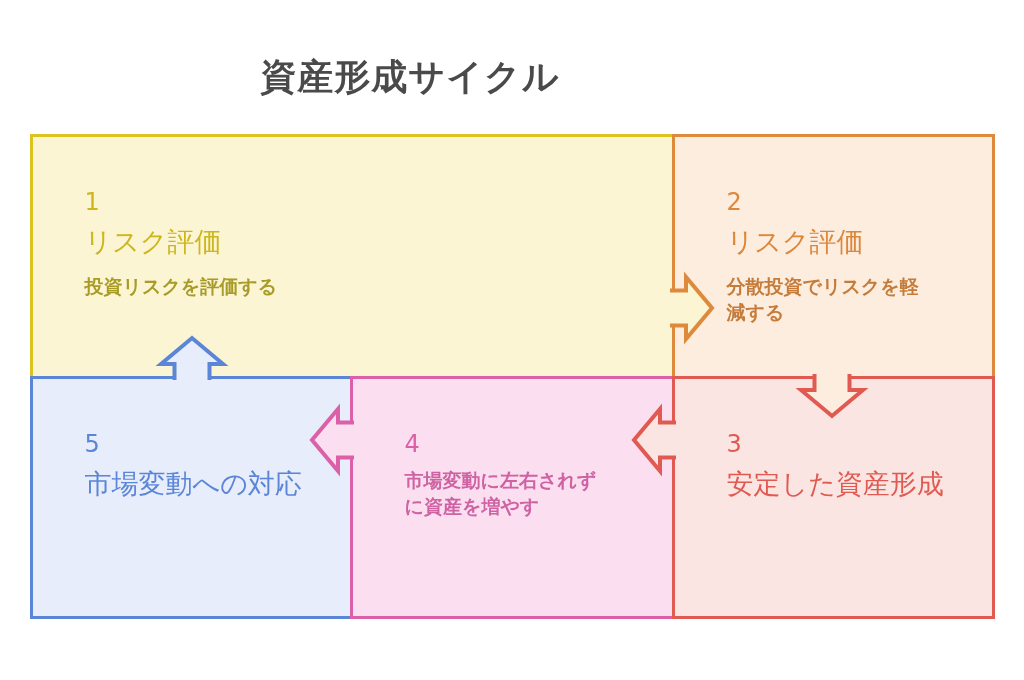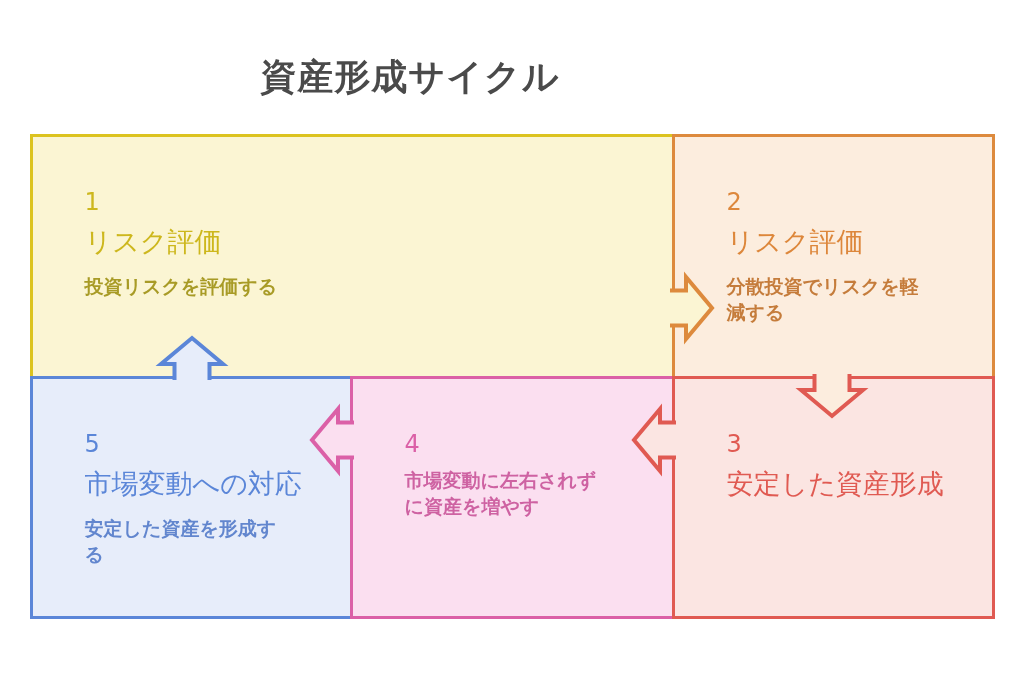--- a/index.html
+++ b/index.html
@@ -70,21 +70,20 @@
     </div>
 
     <div class="block b4" style="--bg: #FBDFF0; --border: #DB60A7; --num: #DB60A7; --title: #DB60A7; --desc: #CE62A2;">
       <div class="num">4</div>
       <div class="bdesc">市場変動に左右されずに資産を増やす</div>
     </div>
 
     <div class="block b5" style="--bg: #E7EDFA; --border: #5B86D8; --num: #5B86D8; --title: #5B86D8; --desc: #6286CE;">
       <div class="num">5</div>
       <div class="btitle">市場変動への対応</div>
-      <div class="bdesc">安定した資産を形成する</div>
     </div>
 
     <svg class="arrows" viewBox="0 0 962 482" xmlns="http://www.w3.org/2000/svg">
       <path transform="translate(642,173)" d="M -3 -17.5 L 13 -17.5 L 13 -31 L 39 0 L 13 31 L 13 17.5 L -3 17.5" stroke-width="4" stroke-linejoin="miter" fill="#FBF5D3" stroke="#DD8A3D"></path>
       <path transform="translate(801,242) rotate(90)" d="M -3 -17.5 L 13 -17.5 L 13 -31 L 39 0 L 13 31 L 13 17.5 L -3 17.5" stroke-width="4" stroke-linejoin="miter" fill="#FCEDDE" stroke="#E05A52"></path>
       <path transform="translate(642,305) rotate(180)" d="M -3 -17.5 L 13 -17.5 L 13 -31 L 39 0 L 13 31 L 13 17.5 L -3 17.5" stroke-width="4" stroke-linejoin="miter" fill="#FBE5E2" stroke="#E05A52"></path>
       <path transform="translate(320,305) rotate(180)" d="M -3 -17.5 L 13 -17.5 L 13 -31 L 39 0 L 13 31 L 13 17.5 L -3 17.5" stroke-width="4" stroke-linejoin="miter" fill="#FBDFF0" stroke="#DB60A7"></path>
       <path transform="translate(161,242) rotate(-90)" d="M -3 -17.5 L 13 -17.5 L 13 -31 L 39 0 L 13 31 L 13 17.5 L -3 17.5" stroke-width="4" stroke-linejoin="miter" fill="#E7EDFA" stroke="#5B86D8"></path>
     </svg>
 

